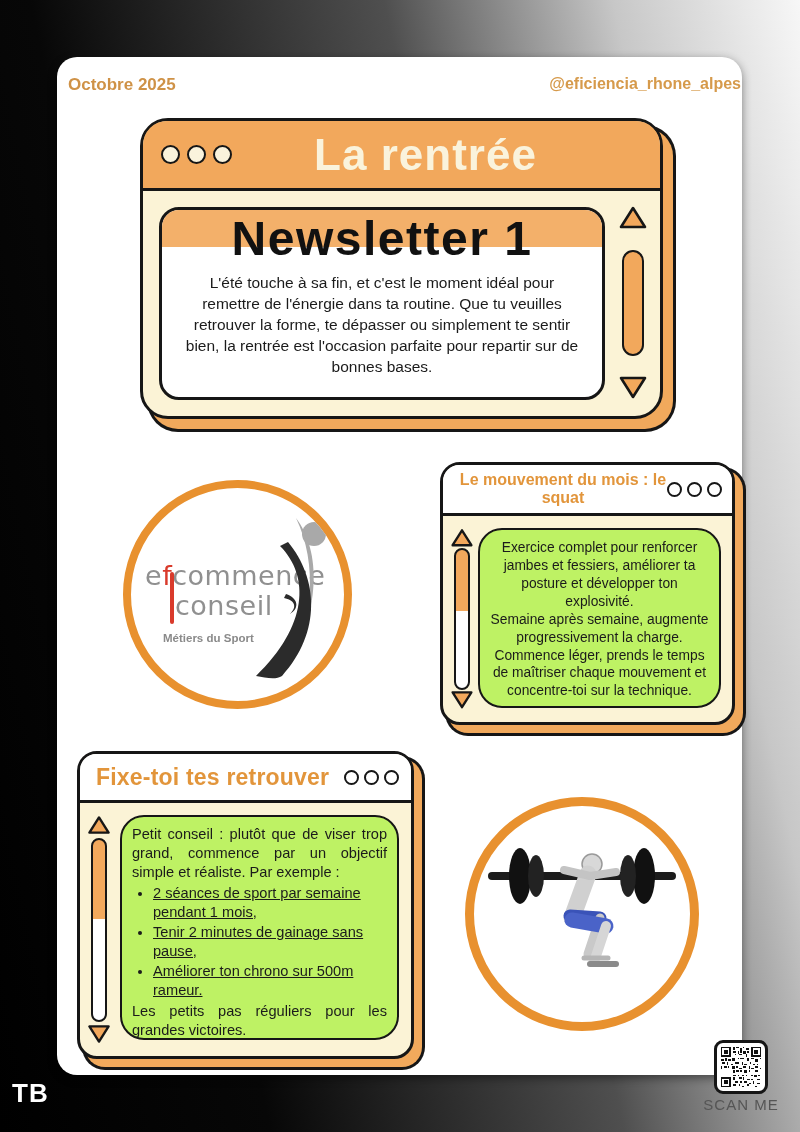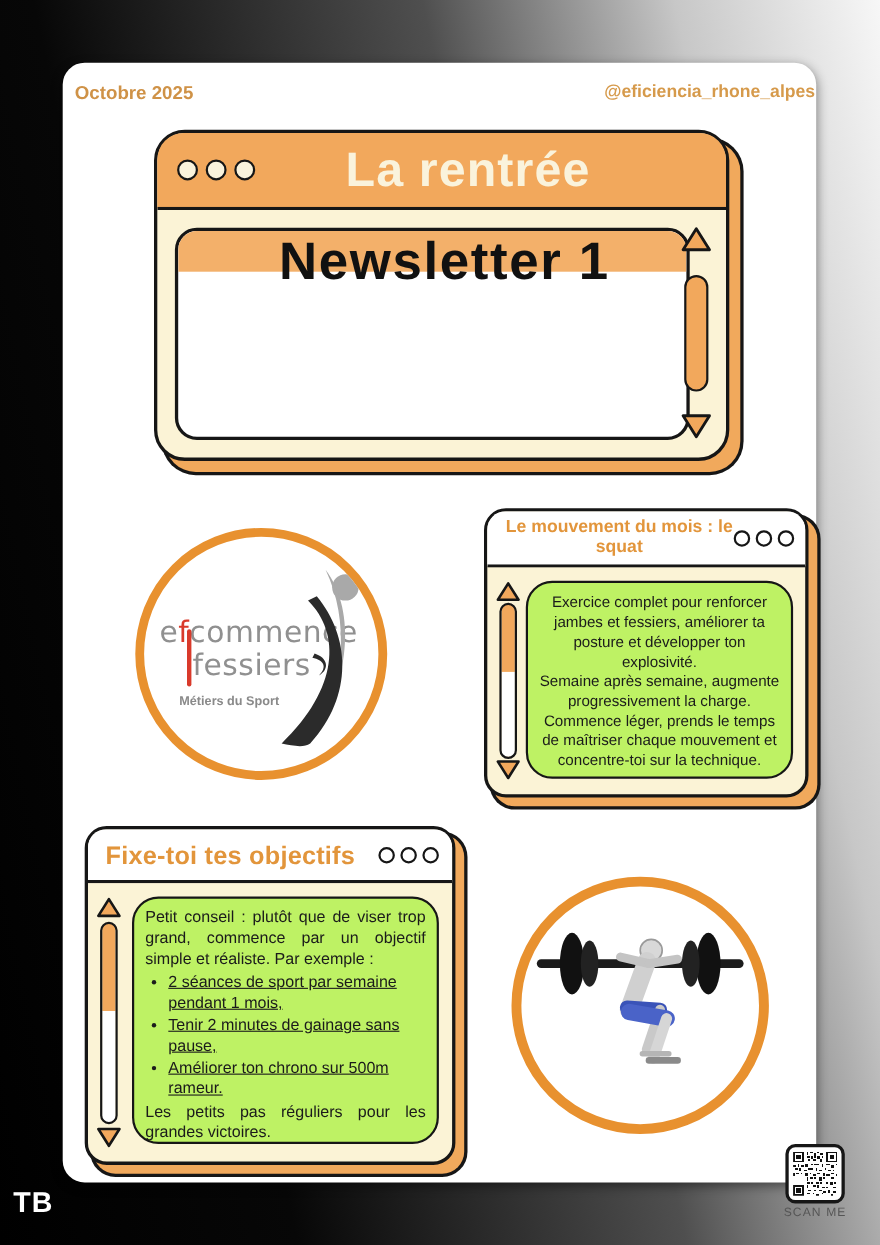--- a/index.html
+++ b/index.html
@@ -17,21 +17,21 @@
   .win-header{display:flex;align-items:center;flex:0 0 auto;border-bottom:3px solid #161616;}
   .win-body{position:relative;flex:1 1 auto;}
   .dot{display:inline-block;border-radius:50%;border:2.5px solid #161616;box-sizing:border-box;}
   
   .hero{left:83px;top:61px;width:517px;height:295px;border-radius:28px;}
   .hero .win-header{background:#f2a85c;height:67px;border-radius:24px 24px 0 0;padding:0 18px;}
   .hero .dot{width:19px;height:19px;background:#faf3dc;margin-right:7px;}
   .hero-title{flex:1;text-align:center;font-size:44px;font-weight:700;color:#faf3dc;
     letter-spacing:1px;padding-right:30px;}
   .hero-box{position:absolute;left:16px;top:16px;width:440px;height:187px;background:#fff;
-    border:3px solid #161616;border-radius:20px;overflow:hidden;padding-left:22px;}
+    border:3px solid #161616;border-radius:20px;overflow:hidden;}
   .hero-band{position:absolute;left:0;top:0;right:0;height:37px;background:#f3b06a;}
   .hero-headline{position:relative;text-align:center;font-size:48px;font-weight:700;color:#111;
     letter-spacing:1.5px;margin-top:1px;}
   .hero-paragraph{position:relative;padding:6px 20px 0;text-align:center;font-size:15.5px;
     line-height:1.36;color:#1b1b1b;}
   
   .scroll-col{position:absolute;display:flex;flex-direction:column;align-items:center;
     justify-content:space-between;}
   .hero .scroll-col{right:10px;top:14px;bottom:16px;width:34px;}
   .capsule{border:2.5px solid #161616;border-radius:12px;box-sizing:border-box;}
@@ -73,21 +73,21 @@
   .logo-word2{position:absolute;left:44px;top:102px;font-size:27px;color:#909090;
     letter-spacing:.5px;font-family:"DejaVu Sans",sans-serif;}
   .logo-fbar{position:absolute;left:39px;top:84px;width:3.5px;height:52px;background:#d93a2b;
     border-radius:2px;}
   .logo-tagline{position:absolute;left:32px;top:144px;font-size:11.5px;font-weight:700;color:#8a8a8a;}
   .photo-circle{left:408px;top:740px;width:234px;height:234px;border-width:9px;}
   
   .qr-box{position:absolute;left:714px;top:1040px;width:54px;height:54px;background:#fff;
     border:3px solid #161616;border-radius:9px;box-sizing:border-box;display:flex;
     align-items:center;justify-content:center;z-index:5;}
-  .qr-label{position:absolute;left:698px;top:1096px;width:86px;text-align:center;font-size:11px;
+  .qr-label{position:absolute;left:698px;top:1096px;width:86px;text-align:center;font-size:15px;
     letter-spacing:1px;color:#555;z-index:5;}
   .watermark{position:absolute;left:12px;top:1078px;font-size:26px;font-weight:700;color:#fff;
     letter-spacing:1px;}
 </style>
 </head>
 <body>
 
 <div class="stage">
   <div class="page">
 
@@ -98,38 +98,39 @@
       <div class="win-header">
         <span class="dot"></span>
         <span class="dot"></span>
         <span class="dot"></span>
         <div class="hero-title">La rentrée</div>
       </div>
       <div class="win-body">
         <div class="hero-box">
           <div class="hero-band"></div>
           <div class="hero-headline">Newsletter 1</div>
+          <div class="hero-paragraph">L'été touche à sa fin, et c'est le moment idéal pour remettre de l'énergie dans ta routine. Que tu veuilles retrouver la forme, te dépasser ou simplement te sentir bien, la rentrée est l'occasion parfaite pour repartir sur de bonnes bases.</div>
         </div>
         <div class="scroll-col">
           <svg class="arrow" width="30" height="25" viewBox="0 0 30 25">
               <path d="M15 3 L27 22 H3 Z" fill="#f2a85c" stroke="#161616" stroke-width="2.6" stroke-linejoin="round"></path>
             </svg>
           <div class="capsule full"></div>
           <svg class="arrow" width="30" height="25" viewBox="0 0 30 25">
               <path d="M15 22 L3 3 H27 Z" fill="#f2a85c" stroke="#161616" stroke-width="2.6" stroke-linejoin="round"></path>
             </svg>
         </div>
       </div>
     </div>
 
     <div class="ring logo-circle">
       <div class="logo-inner">
         <div class="logo-word"><span>e</span><span class="logo-f">f</span><span>commence</span></div>
         <div class="logo-fbar"></div>
-        <div class="logo-word2">fessiers</div>
+        <div class="logo-word2">conseil</div>
         <div class="logo-tagline">Métiers du Sport</div>
         <svg width="110" height="190" viewBox="0 0 110 190" style="position:absolute;right:8px;top:18px;">
           <circle cx="88" cy="28" r="12" fill="#a9a9a9"></circle>
           <path d="M70 12 C95 45 96 105 58 168 C88 118 92 58 70 12 Z" fill="#a9a9a9"></path>
           <path d="M54 40 C84 70 82 120 30 170 C40 172 50 174 56 170 C96 126 92 72 62 36 Z" fill="#2b2b2b"></path>
           <path d="M60 88 C72 92 74 102 64 108 C72 100 68 94 58 92 Z" fill="#2b2b2b"></path>
         </svg>
       </div>
     </div>
 
@@ -155,21 +156,21 @@
         <div class="text-box">
           <div>Exercice complet pour renforcer jambes et fessiers, améliorer ta posture et développer ton explosivité.</div>
           <div>Semaine après semaine, augmente progressivement la charge.</div>
           <div>Commence léger, prends le temps de maîtriser chaque mouvement et concentre-toi sur la technique.</div>
         </div>
       </div>
     </div>
 
     <div class="win card goals">
       <div class="win-header">
-        <div class="goals-title">Fixe-toi tes objectifs</div>
+        <div class="goals-title">Fixe-toi tes retrouver</div>
         <div class="dots">
           <span class="dot"></span>
           <span class="dot"></span>
           <span class="dot"></span>
         </div>
       </div>
       <div class="win-body">
         <div class="scroll-col">
           <svg class="arrow" width="24" height="20" viewBox="0 0 30 25">
               <path d="M15 3 L27 22 H3 Z" fill="#f2a85c" stroke="#161616" stroke-width="3" stroke-linejoin="round"></path>

